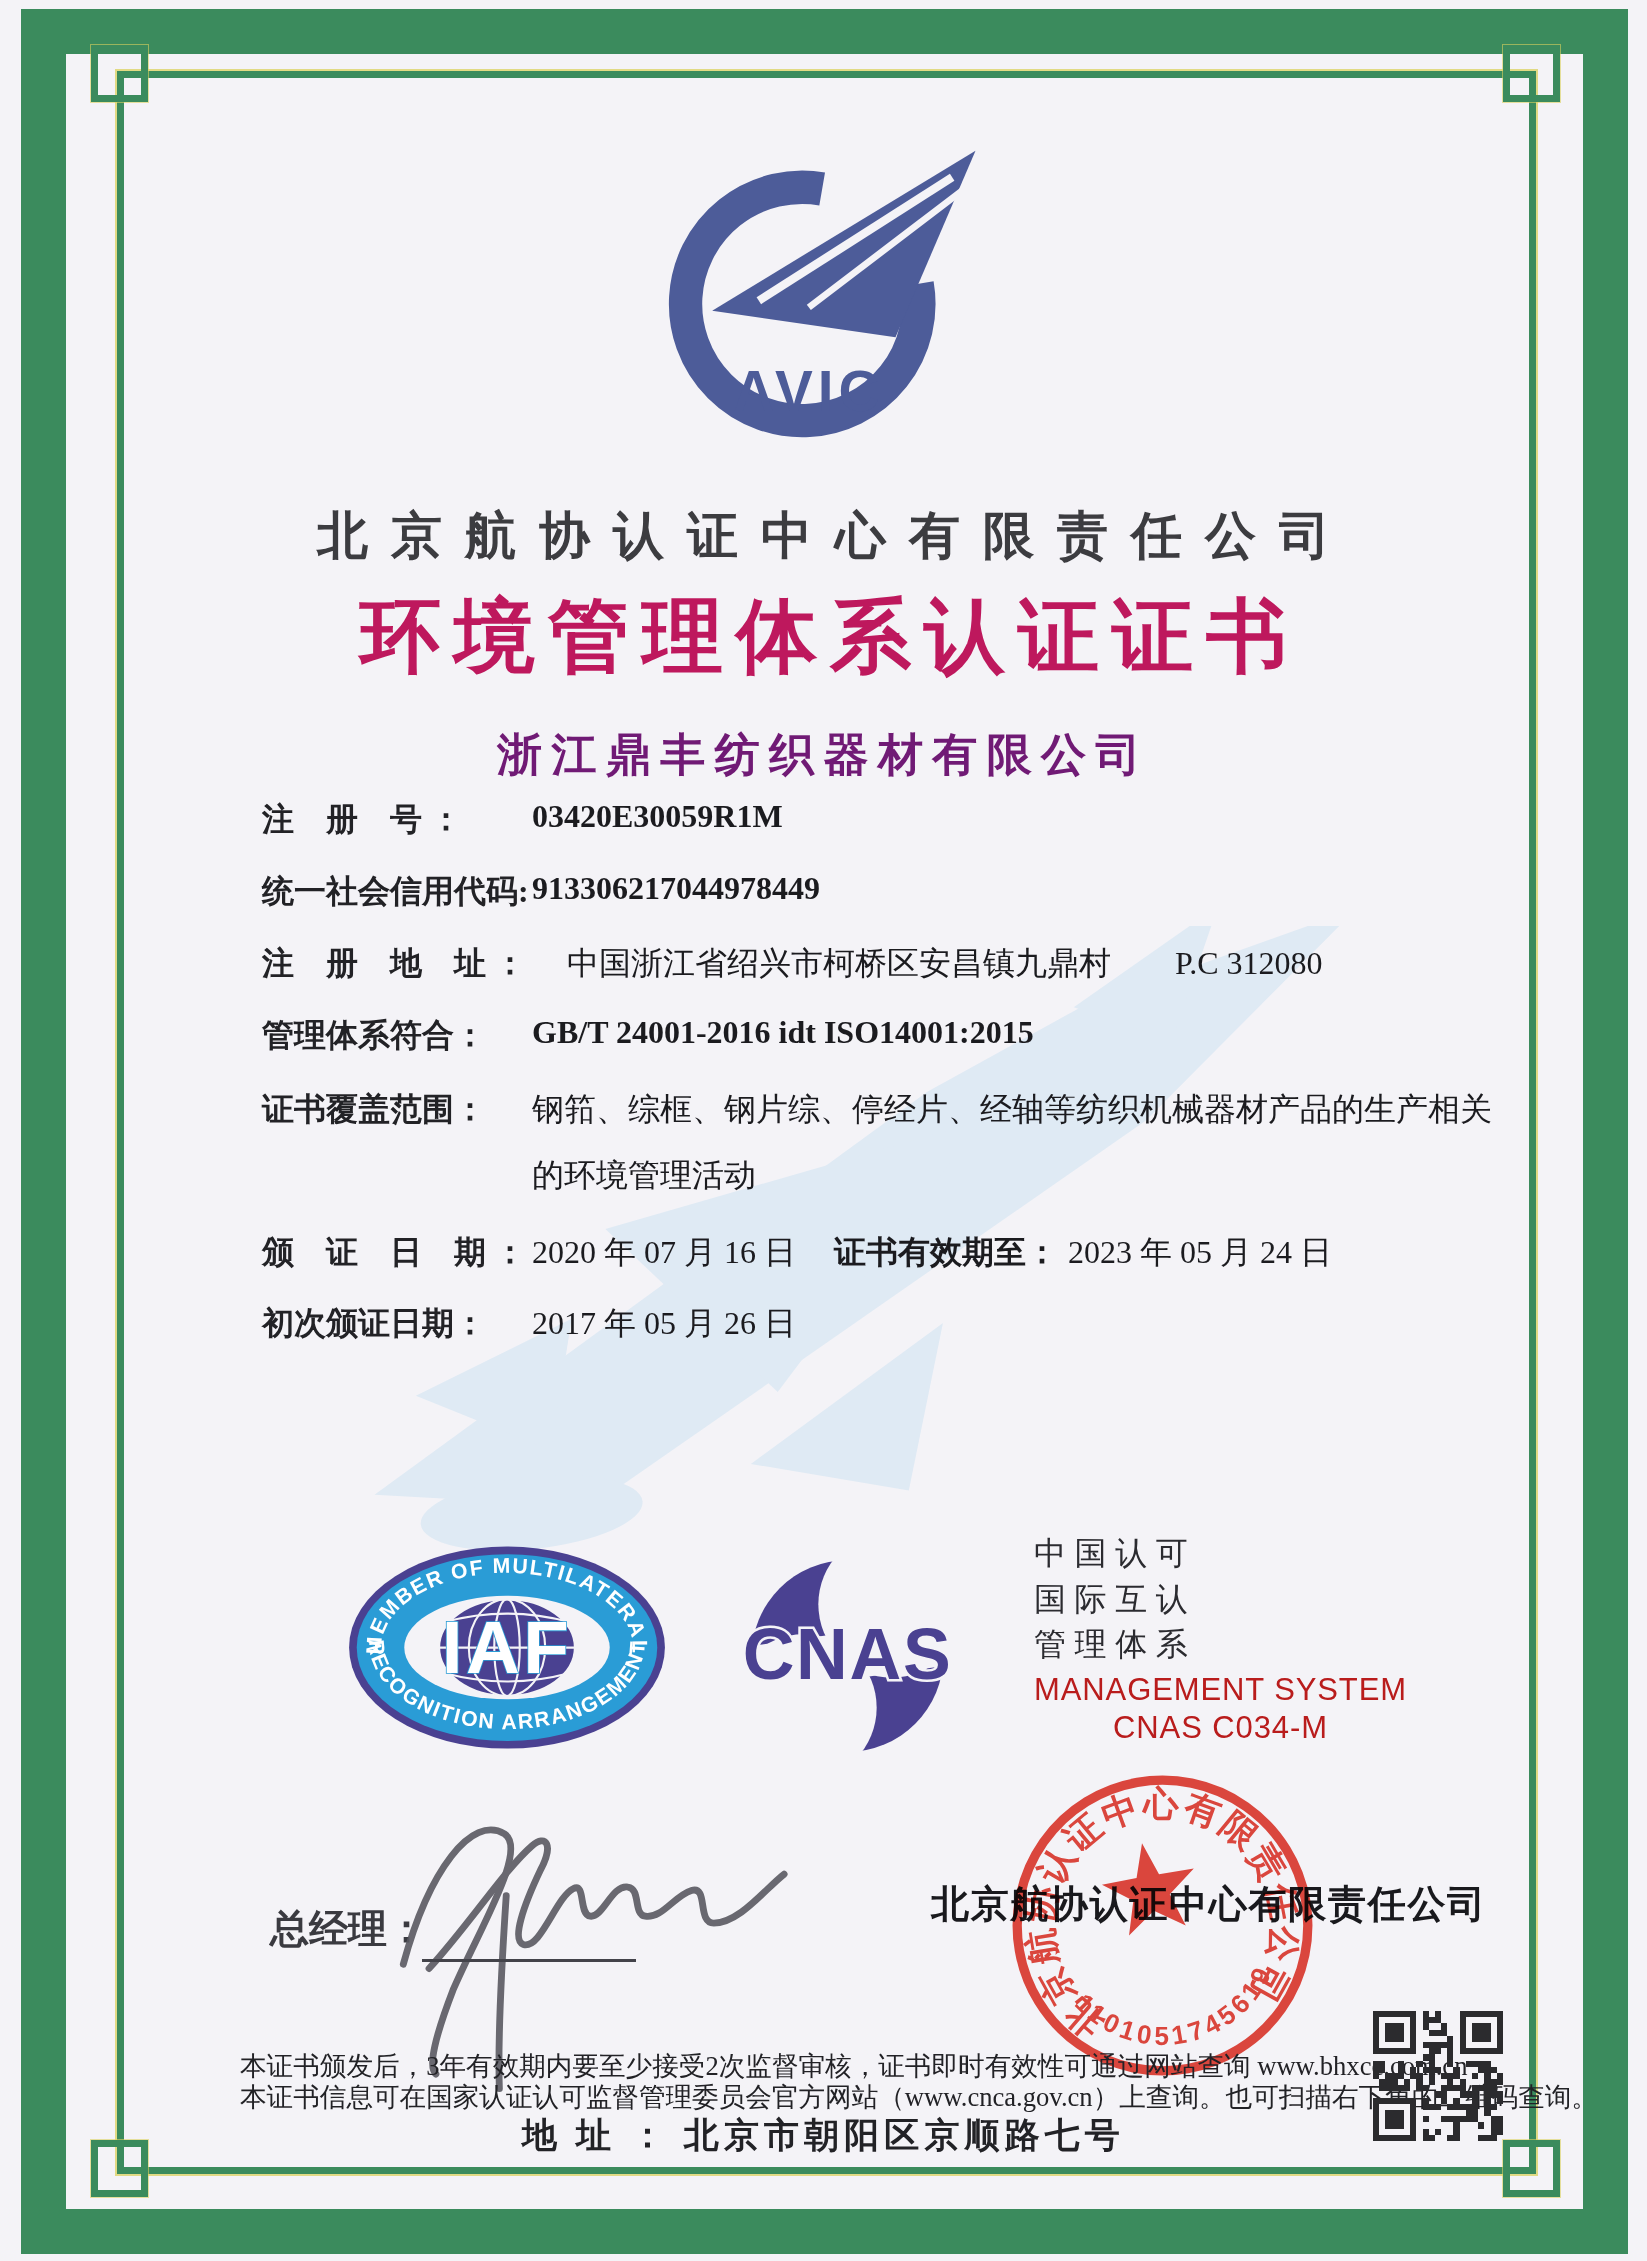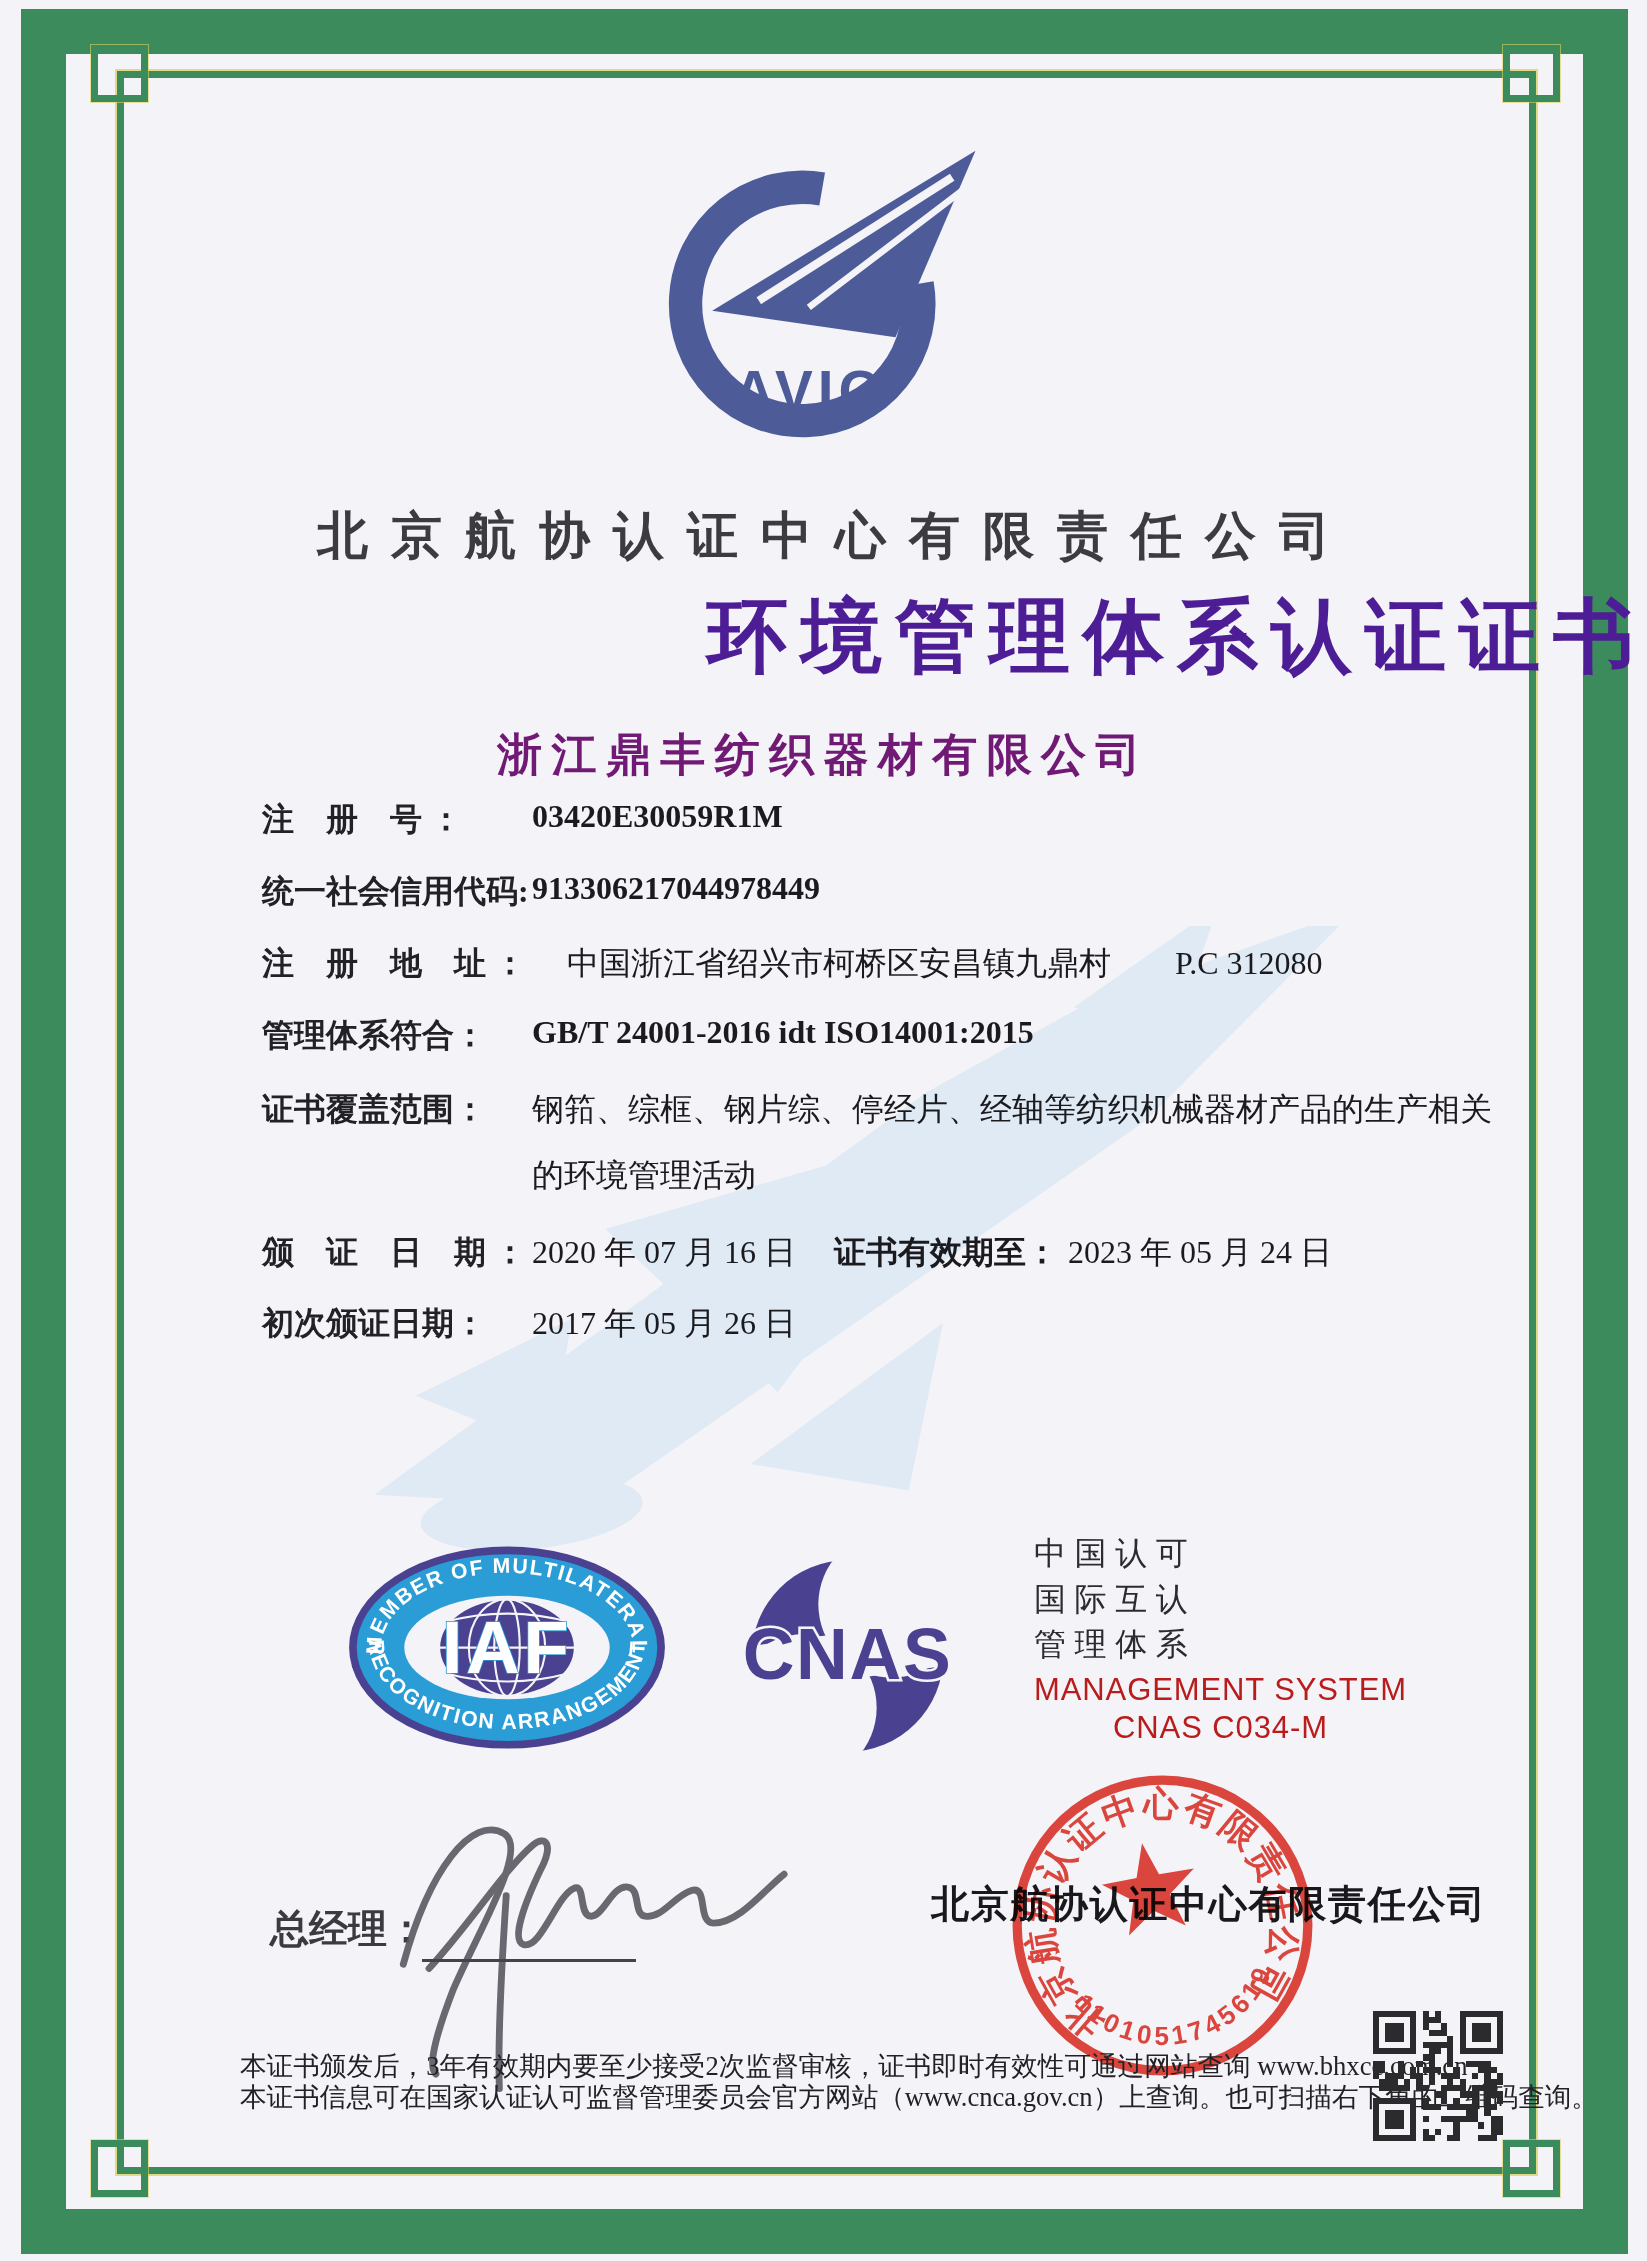--- a/index.html
+++ b/index.html
@@ -18,22 +18,22 @@
   .corner.tl{left:91px;top:45px;}
   .corner.tr{left:1503px;top:45px;}
   .corner.bl{left:91px;top:2140px;}
   .corner.br{left:1503px;top:2140px;}
   
   .watermark{position:absolute;left:197px;top:926px;width:1201px;height:652px;opacity:.55;pointer-events:none;}
   
   .avic{position:absolute;left:648px;top:144px;width:335px;height:300px;}
   .title1{position:absolute;left:0;top:502px;width:100%;text-align:center;
     font-size:51px;font-weight:700;letter-spacing:23px;padding-left:23px;box-sizing:border-box;color:#3c3c40;}
-  .title2{position:absolute;left:0;top:583px;width:100%;text-align:right;
-    font-size:81px;font-weight:800;letter-spacing:13px;padding-left:13px;box-sizing:border-box;color:#4c1d95;}
+  .title2{position:absolute;left:0;top:583px;width:100%;text-align:center;
+    font-size:81px;font-weight:800;letter-spacing:13px;padding-left:13px;box-sizing:border-box;color:#be185d;}
   .company{position:absolute;left:0;top:725px;width:100%;text-align:center;
     font-size:45px;font-weight:600;letter-spacing:9.4px;color:#701a75;}
   
   .row{position:absolute;left:262px;font-size:32px;white-space:nowrap;}
   .row .lbl{font-weight:700;color:#222226;}
   .row .val{position:absolute;white-space:nowrap;color:#1b1b1f;}
   .v-reg,.v-std{font-weight:700;}
   
   .iaf{position:absolute;left:345px;top:1544px;width:324px;height:208px;}
   .cnas{position:absolute;left:710px;top:1553px;width:275px;height:206px;}
@@ -192,20 +192,21 @@
         <textPath href="#sealRing" startOffset="50%" text-anchor="middle">北京航协认证中心有限责任公司</textPath>
       </text>
       <text font-size="31" font-weight="bold" fill="#e2392e" letter-spacing="5" font-family="Liberation Sans, DejaVu Sans, sans-serif">
         <textPath href="#sealNum" startOffset="50%" text-anchor="middle">1101051745619</textPath>
       </text>
     </g>
   </svg>
 
   <div class="fineprint fp1">本证书颁发后，3年有效期内要至少接受2次监督审核，证书即时有效性可通过网站查询 www.bhxcc.com.cn</div>
   <div class="fineprint fp2">本证书信息可在国家认证认可监督管理委员会官方网站（www.cnca.gov.cn）上查询。也可扫描右下角的二维码查询。</div>
+  <div class="addr">地 址 ： 北京市朝阳区京顺路七号</div>
 
   <svg class="qr" viewBox="0 0 21 21" shape-rendering="crispEdges">
       <rect x="8" y="0" width="1" height="1" fill="#2b2b2e"></rect>
       <rect x="10" y="0" width="1" height="1" fill="#2b2b2e"></rect>
       <rect x="8" y="1" width="1" height="1" fill="#2b2b2e"></rect>
       <rect x="9" y="1" width="1" height="1" fill="#2b2b2e"></rect>
       <rect x="10" y="1" width="1" height="1" fill="#2b2b2e"></rect>
       <rect x="8" y="2" width="1" height="1" fill="#2b2b2e"></rect>
       <rect x="11" y="2" width="1" height="1" fill="#2b2b2e"></rect>
       <rect x="9" y="3" width="1" height="1" fill="#2b2b2e"></rect>

